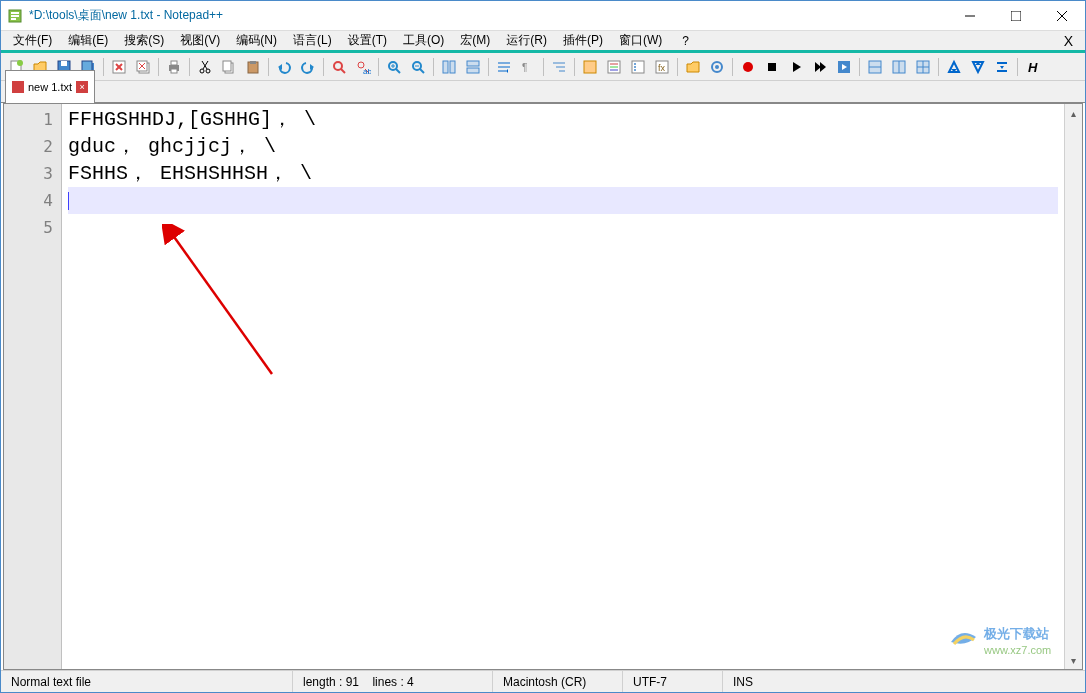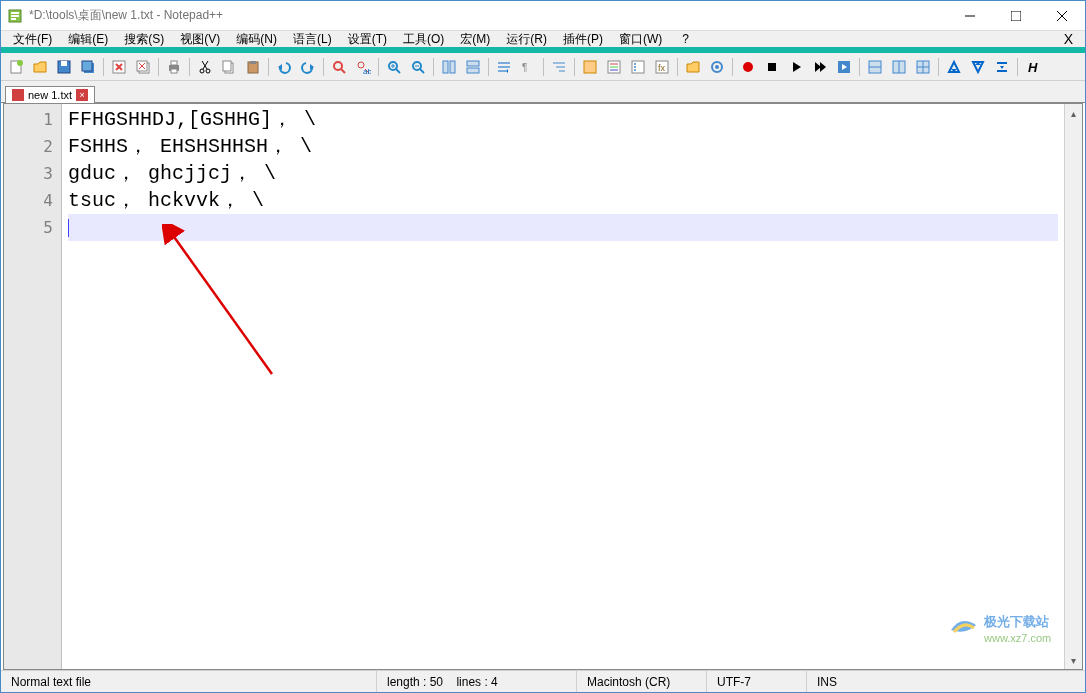--- a/index.html
+++ b/index.html
@@ -1,49 +1,49 @@
 <!DOCTYPE html>
 <html><head>
 <meta charset="utf-8">
 <style>
 * { margin: 0; padding: 0; box-sizing: border-box; }
 body { font-family: "Microsoft YaHei", "Segoe UI", sans-serif; font-size: 12px; background: #fff; overflow: hidden; }
 .window { width: 1086px; height: 693px; border: 1px solid #4a8ac9; display: flex; flex-direction: column; }
 .titlebar { height: 30px; background: #fff; display: flex; align-items: center; padding: 0 0 0 6px; border-bottom: 1px solid #ddd; }
 .titlebar .icon { width: 16px; height: 16px; margin-right: 6px; }
-.titlebar .title { flex: 1; font-size: 12px; color: #737373; }
+.titlebar .title { flex: 1; font-size: 12px; color: #0369a1; }
 .titlebar .win-controls { display: flex; }
 .titlebar .win-btn { width: 46px; height: 30px; display: flex; align-items: center; justify-content: center; cursor: pointer; }
-.menubar { height: 22px; background: #f0f0f0; display: flex; align-items: center; padding: 0 4px; border-bottom: 6px solid #14b8a6; }
+.menubar { height: 22px; background: #f0f0f0; display: flex; align-items: center; padding: 0 4px; border-bottom: 3px solid #14b8a6; }
 .menubar .menu-item { padding: 2px 8px; cursor: pointer; }
 .menubar .help { margin-left: 4px; }
 .menubar .x-right { margin-left: auto; padding: 0 8px; font-size: 14px; cursor: pointer; }
 .toolbar { height: 28px; background: #f0f0f0; display: flex; align-items: center; padding: 2px 4px; gap: 2px; border-bottom: 1px solid #d0d0d0; flex-wrap: nowrap; }
 .toolbar .tb-btn { width: 22px; height: 22px; display: flex; align-items: center; justify-content: center; cursor: pointer; border: 1px solid transparent; text-align: center; }
 .toolbar .sep { width: 1px; height: 18px; background: #c0c0c0; margin: 0 2px; }
 .tabbar { height: 22px; background: #f0f0f0; display: flex; align-items: flex-end; padding: 0 4px; border-bottom: 1px solid #888; }
-.tabbar .tab { display: flex; align-items: center; padding: 2px 6px; background: #fff; border: 1px solid #888; border-bottom: none; margin-bottom: -1px; font-size: 11px; cursor: pointer; }
+.tabbar .tab { display: flex; align-items: center; padding: 10px 6px; background: #fff; border: 1px solid #888; border-bottom: none; margin-bottom: -1px; font-size: 11px; cursor: pointer; }
 .tabbar .tab .tab-icon { width: 12px; height: 12px; margin-right: 4px; background: #d04040; }
 .tabbar .tab .tab-close { width: 12px; height: 12px; margin-left: 4px; background: #d04040; color: #fff; font-size: 9px; display: flex; align-items: center; justify-content: center; cursor: pointer; }
 .editor-area { flex: 1; display: flex; background: #fff; position: relative; border: 1px solid #888; margin: 0 2px; }
 .gutter { width: 58px; background: #e8e8e8; border-right: 1px solid #c0c0c0; text-align: right; padding: 2px 8px 2px 0; font-family: Consolas, monospace; font-size: 16px; color: #808080; }
 .gutter .ln { height: 27px; line-height: 27px; }
 .editor { flex: 1; font-family: Consolas, "Courier New", monospace; font-size: 20px; padding: 2px 6px; position: relative; }
 .editor .line { height: 27px; line-height: 27px; white-space: pre; }
 .editor .line.current { background: #e8e8ff; }
 .editor .cursor { display: inline-block; width: 1px; height: 18px; background: #4040ff; vertical-align: middle; animation: blink 1s infinite; }
 @keyframes blink { 50% { opacity: 0; } }
 .scrollbar-v { width: 18px; background: #f0f0f0; border-left: 1px solid #d0d0d0; position: relative; }
 .scrollbar-v .arrow { height: 18px; display: flex; align-items: center; justify-content: center; font-size: 10px; color: #606060; cursor: pointer; }
 .scrollbar-v .arrow.bottom { position: absolute; bottom: 0; width: 100%; }
 .statusbar { height: 22px; background: #f0f0f0; display: flex; align-items: center; border-top: 1px solid #d0d0d0; font-size: 12px; }
 .statusbar .cell { padding: 0 10px; border-right: 1px solid #d0d0d0; height: 100%; display: flex; align-items: center; }
-.statusbar .cell.first { width: 376px; }
+.statusbar .cell.first { width: 292px; }
 .arrow-annotation { position: absolute; top: 120px; left: 100px; pointer-events: none; }
-.watermark { position: absolute; right: 10px; bottom: 40px; opacity: 0.7; pointer-events: none; }
+.watermark { position: absolute; right: 10px; bottom: 28px; opacity: 0.7; pointer-events: none; }
 </style>
 </head>
 <body>
 
 <div class="window">
 
   <div class="titlebar">
     <svg class="icon" viewBox="0 0 16 16">
         <rect x="2" y="2" width="12" height="12" fill="#8bc34a" stroke="#558b2f"></rect>
         <rect x="4" y="4" width="8" height="2" fill="#fff"></rect>
@@ -362,43 +362,42 @@
   <div class="editor-area">
     <div class="gutter" id="gutter">
         <div class="ln">1</div>
         <div class="ln">2</div>
         <div class="ln">3</div>
         <div class="ln">4</div>
         <div class="ln">5</div>
       </div>
     <div class="editor" id="editor">
       <div class="line">FFHGSHHDJ,[GSHHG]， \</div>
+        <div class="line">gduc， ghcjjcj， \</div>
         <div class="line">FSHHS， EHSHSHHSH， \</div>
-        <div class="line">gduc， ghcjjcj， \</div>
-        <div class="line">tsuc， hckvvk， \</div>
         <div class="line current"><span class="cursor"></span></div>
         <svg class="arrow-annotation" width="120" height="160">
         <defs>
             <marker id="ah" markerWidth="10" markerHeight="10" refX="2" refY="5" orient="auto">
               <polygon points="0,0 10,5 0,10" fill="#d00"></polygon>
             </marker>
           </defs>
         <line x1="110" y1="150" x2="10" y2="10" stroke="#d00" stroke-width="2.5" marker-end="url(#ah)"></line>
       </svg>
     </div>
     <div class="scrollbar-v">
       <div class="arrow">▴</div>
       <div class="arrow bottom">▾</div>
     </div>
   </div>
 
   <div class="statusbar">
     <span class="cell first">Normal text file</span>
     <span class="cell" style="width:200px">
-      <span>length : 50</span>&nbsp;&nbsp;&nbsp;&nbsp;
+      <span>length : 91</span>&nbsp;&nbsp;&nbsp;&nbsp;
       <span>lines : 4</span>
     </span>
     <span class="cell" style="width:130px">Macintosh (CR)</span>
     <span class="cell" style="width:100px">UTF-7</span>
     <span class="cell" style="flex:1;border-right:none">INS</span>
   </div>
 
   <div class="watermark">
     <svg width="130" height="40">
       <path d="M5,20 Q15,5 30,15 Q20,25 5,20" fill="#3a8dde"></path>

